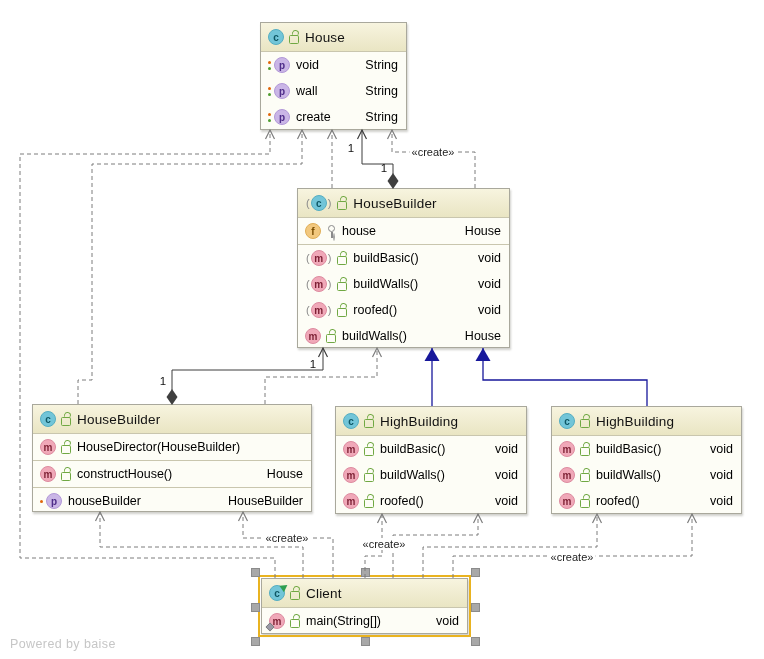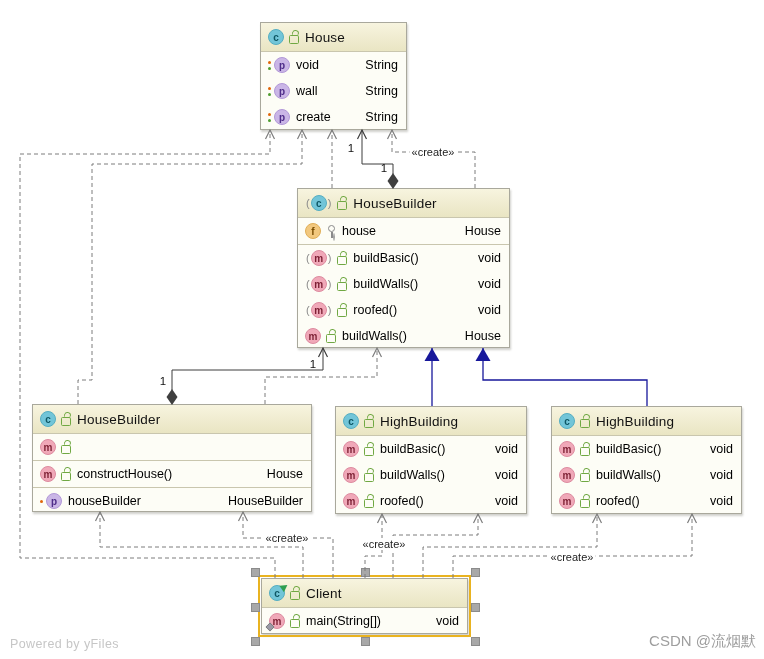--- a/index.html
+++ b/index.html
@@ -56,22 +56,21 @@
 
   
   .wm-yfiles{position:absolute;left:10px;bottom:8px;font-size:12.5px;color:#c6c6c6;
              letter-spacing:.4px;z-index:1;}
   .wm-csdn{position:absolute;right:8px;bottom:8px;font-size:15px;color:#9e9e9e;z-index:1;}
 </style>
 </head>
 <body>
 
 <div id="canvas">
-  <div class="wm-yfiles">Powered by yFiles</div>
-  <div class="wm-csdn">CSDN @流烟默</div>
+  <div class="wm-yfiles">Powered by baise</div>
 <div class="uml-box" style="left: 260px; top: 22px; width: 147px; height: 108px;">
       <div class="uml-header">
         <div class="icons">
           <div class="circle c">c</div>
           <div class="lock"></div>
         </div>
         <div class="uml-title">House</div>
       </div>
       <div class="uml-comp">
         <div class="uml-row">
@@ -177,20 +176,21 @@
           <div class="lock"></div>
         </div>
         <div class="uml-title">HouseBuilder</div>
       </div>
       <div class="uml-comp">
         <div class="uml-row">
           <div class="icons">
             <div class="circle m">m</div>
             <div class="lock"></div>
           </div>
+          <div class="m-name">HouseDirector(HouseBuilder)</div>
         </div>
       </div>
       <div class="uml-comp">
         <div class="uml-row">
           <div class="icons">
             <div class="circle m">m</div>
             <div class="lock"></div>
           </div>
           <div class="m-name">constructHouse()</div>
           <div class="m-type">House</div>

